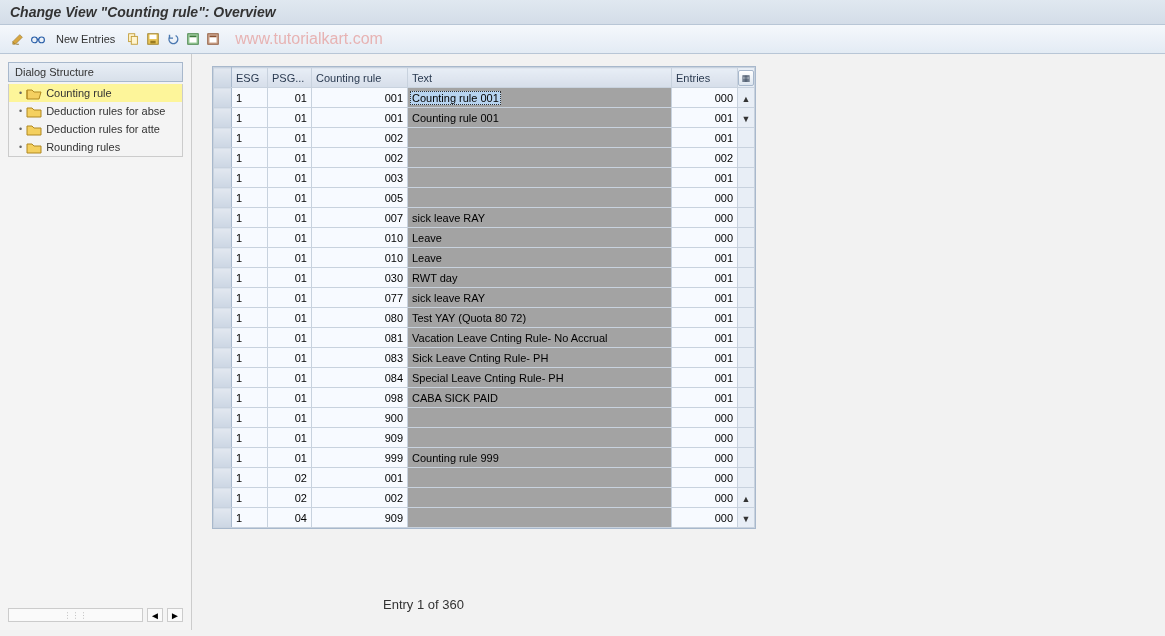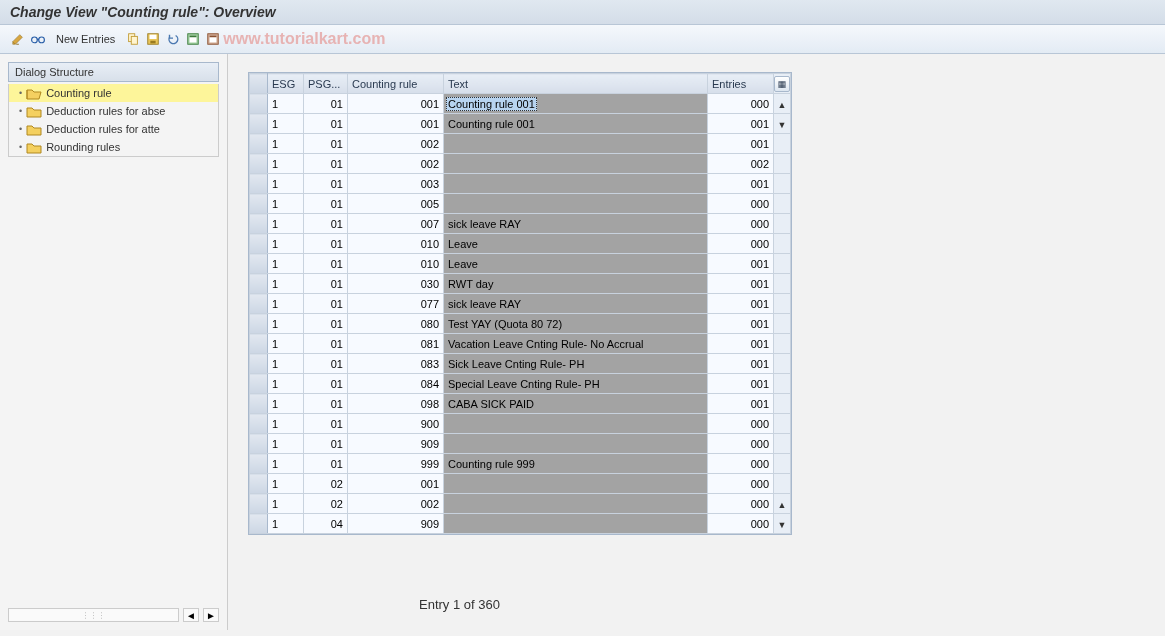--- a/index.html
+++ b/index.html
@@ -44,29 +44,29 @@
   .tb-text-btn {
     padding: 2px 8px;
     font-size: 11px;
     color: #333;
     cursor: pointer;
     border-radius: 3px;
   }
   .watermark {
     color: #e7b3b3;
     font-size: 16px;
-    font-weight: bold;
-    margin-left: 0;
+    font-weight: normal;
+    margin-left: 12px;
   }
   .main-layout {
     display: flex;
     height: calc(100% - 60px);
   }
   .sidebar {
-    width: 228px;
+    width: 192px;
     background: #f4f4f4;
     border-right: 1px solid #ccc;
     position: relative;
     flex-shrink: 0;
   }
   .panel-header {
     background: linear-gradient(to bottom, #e8eef6 0%, #d8e0ea 100%);
     border: 1px solid #a8b8cc;
     padding: 3px 6px;
     font-size: 11px;
@@ -117,21 +117,21 @@
     color: #bbb;
   }
   .sb-arrow {
     width: 16px; height: 14px;
     border: 1px solid #ccc; background: #fafafa;
     display: flex; align-items: center; justify-content: center;
     font-size: 10px; cursor: pointer;
   }
   .content {
     flex: 1;
-    padding: 18px 10px 10px 14px;
+    padding: 12px 10px 10px 14px;
     position: relative;
     overflow: hidden;
   }
   .grid-wrap {
     border: 1px solid #a8b8cc;
     background: #fff;
     display: inline-block;
     position: relative;
   }
   .grid {

